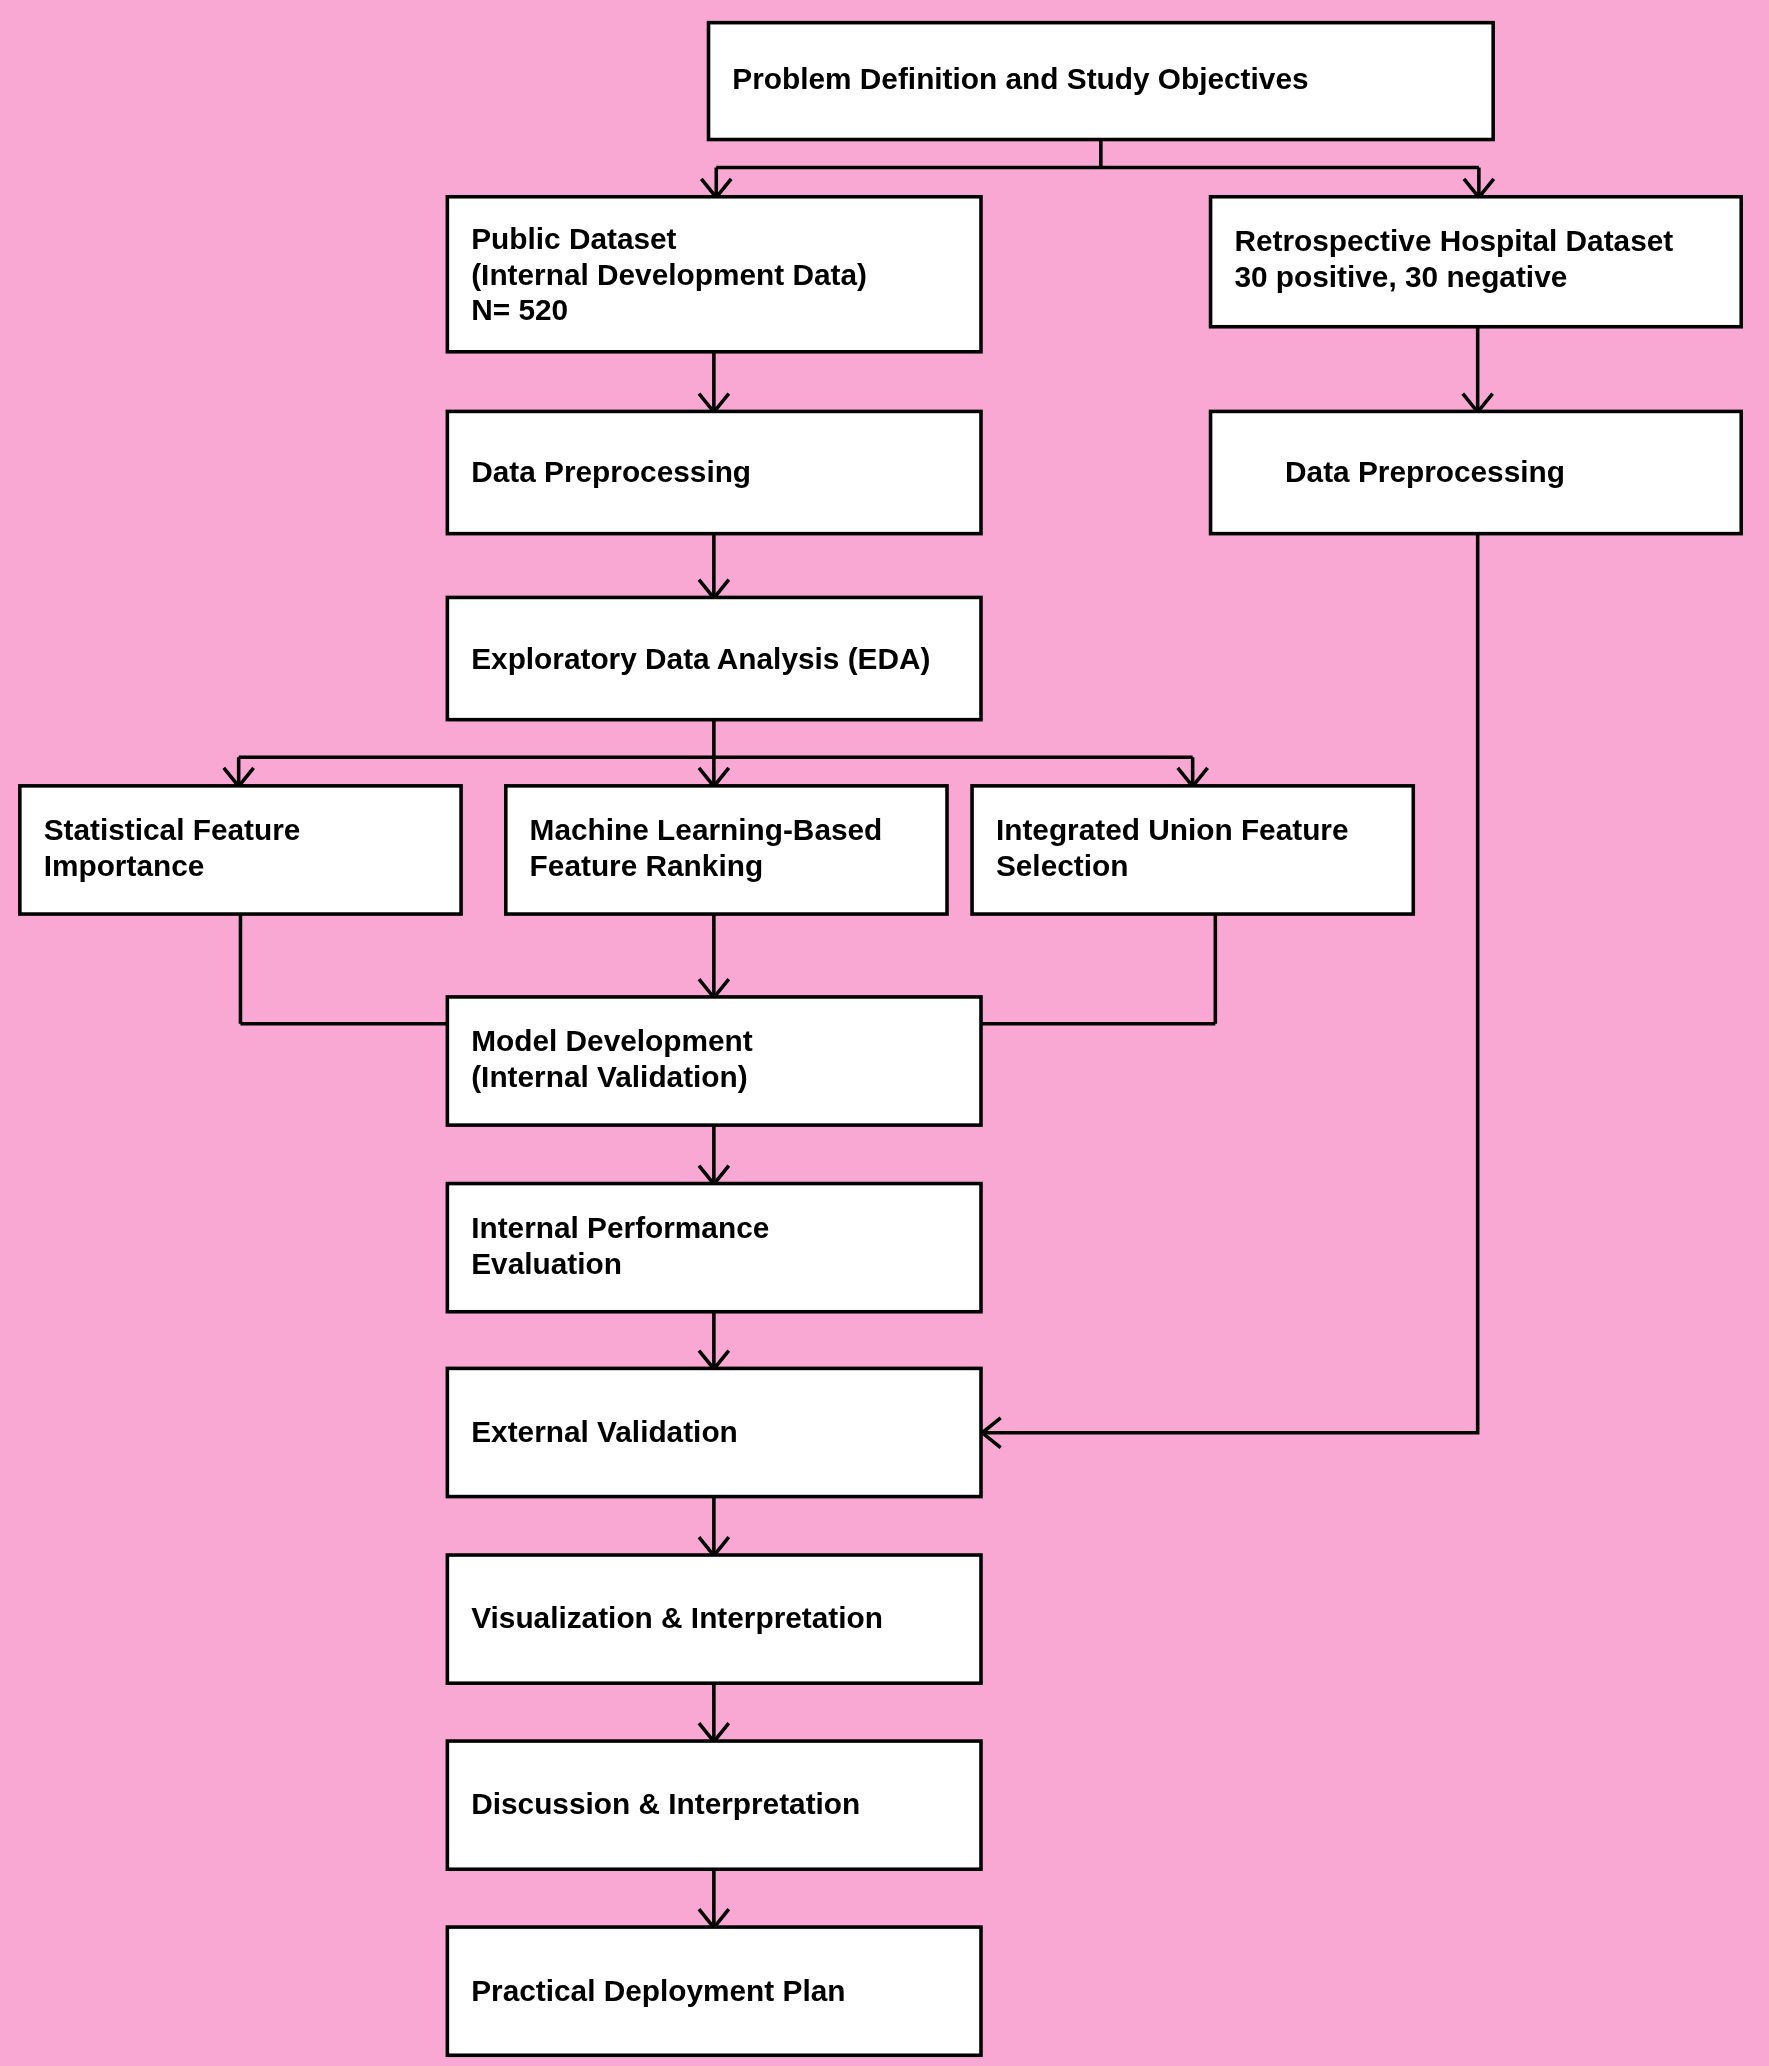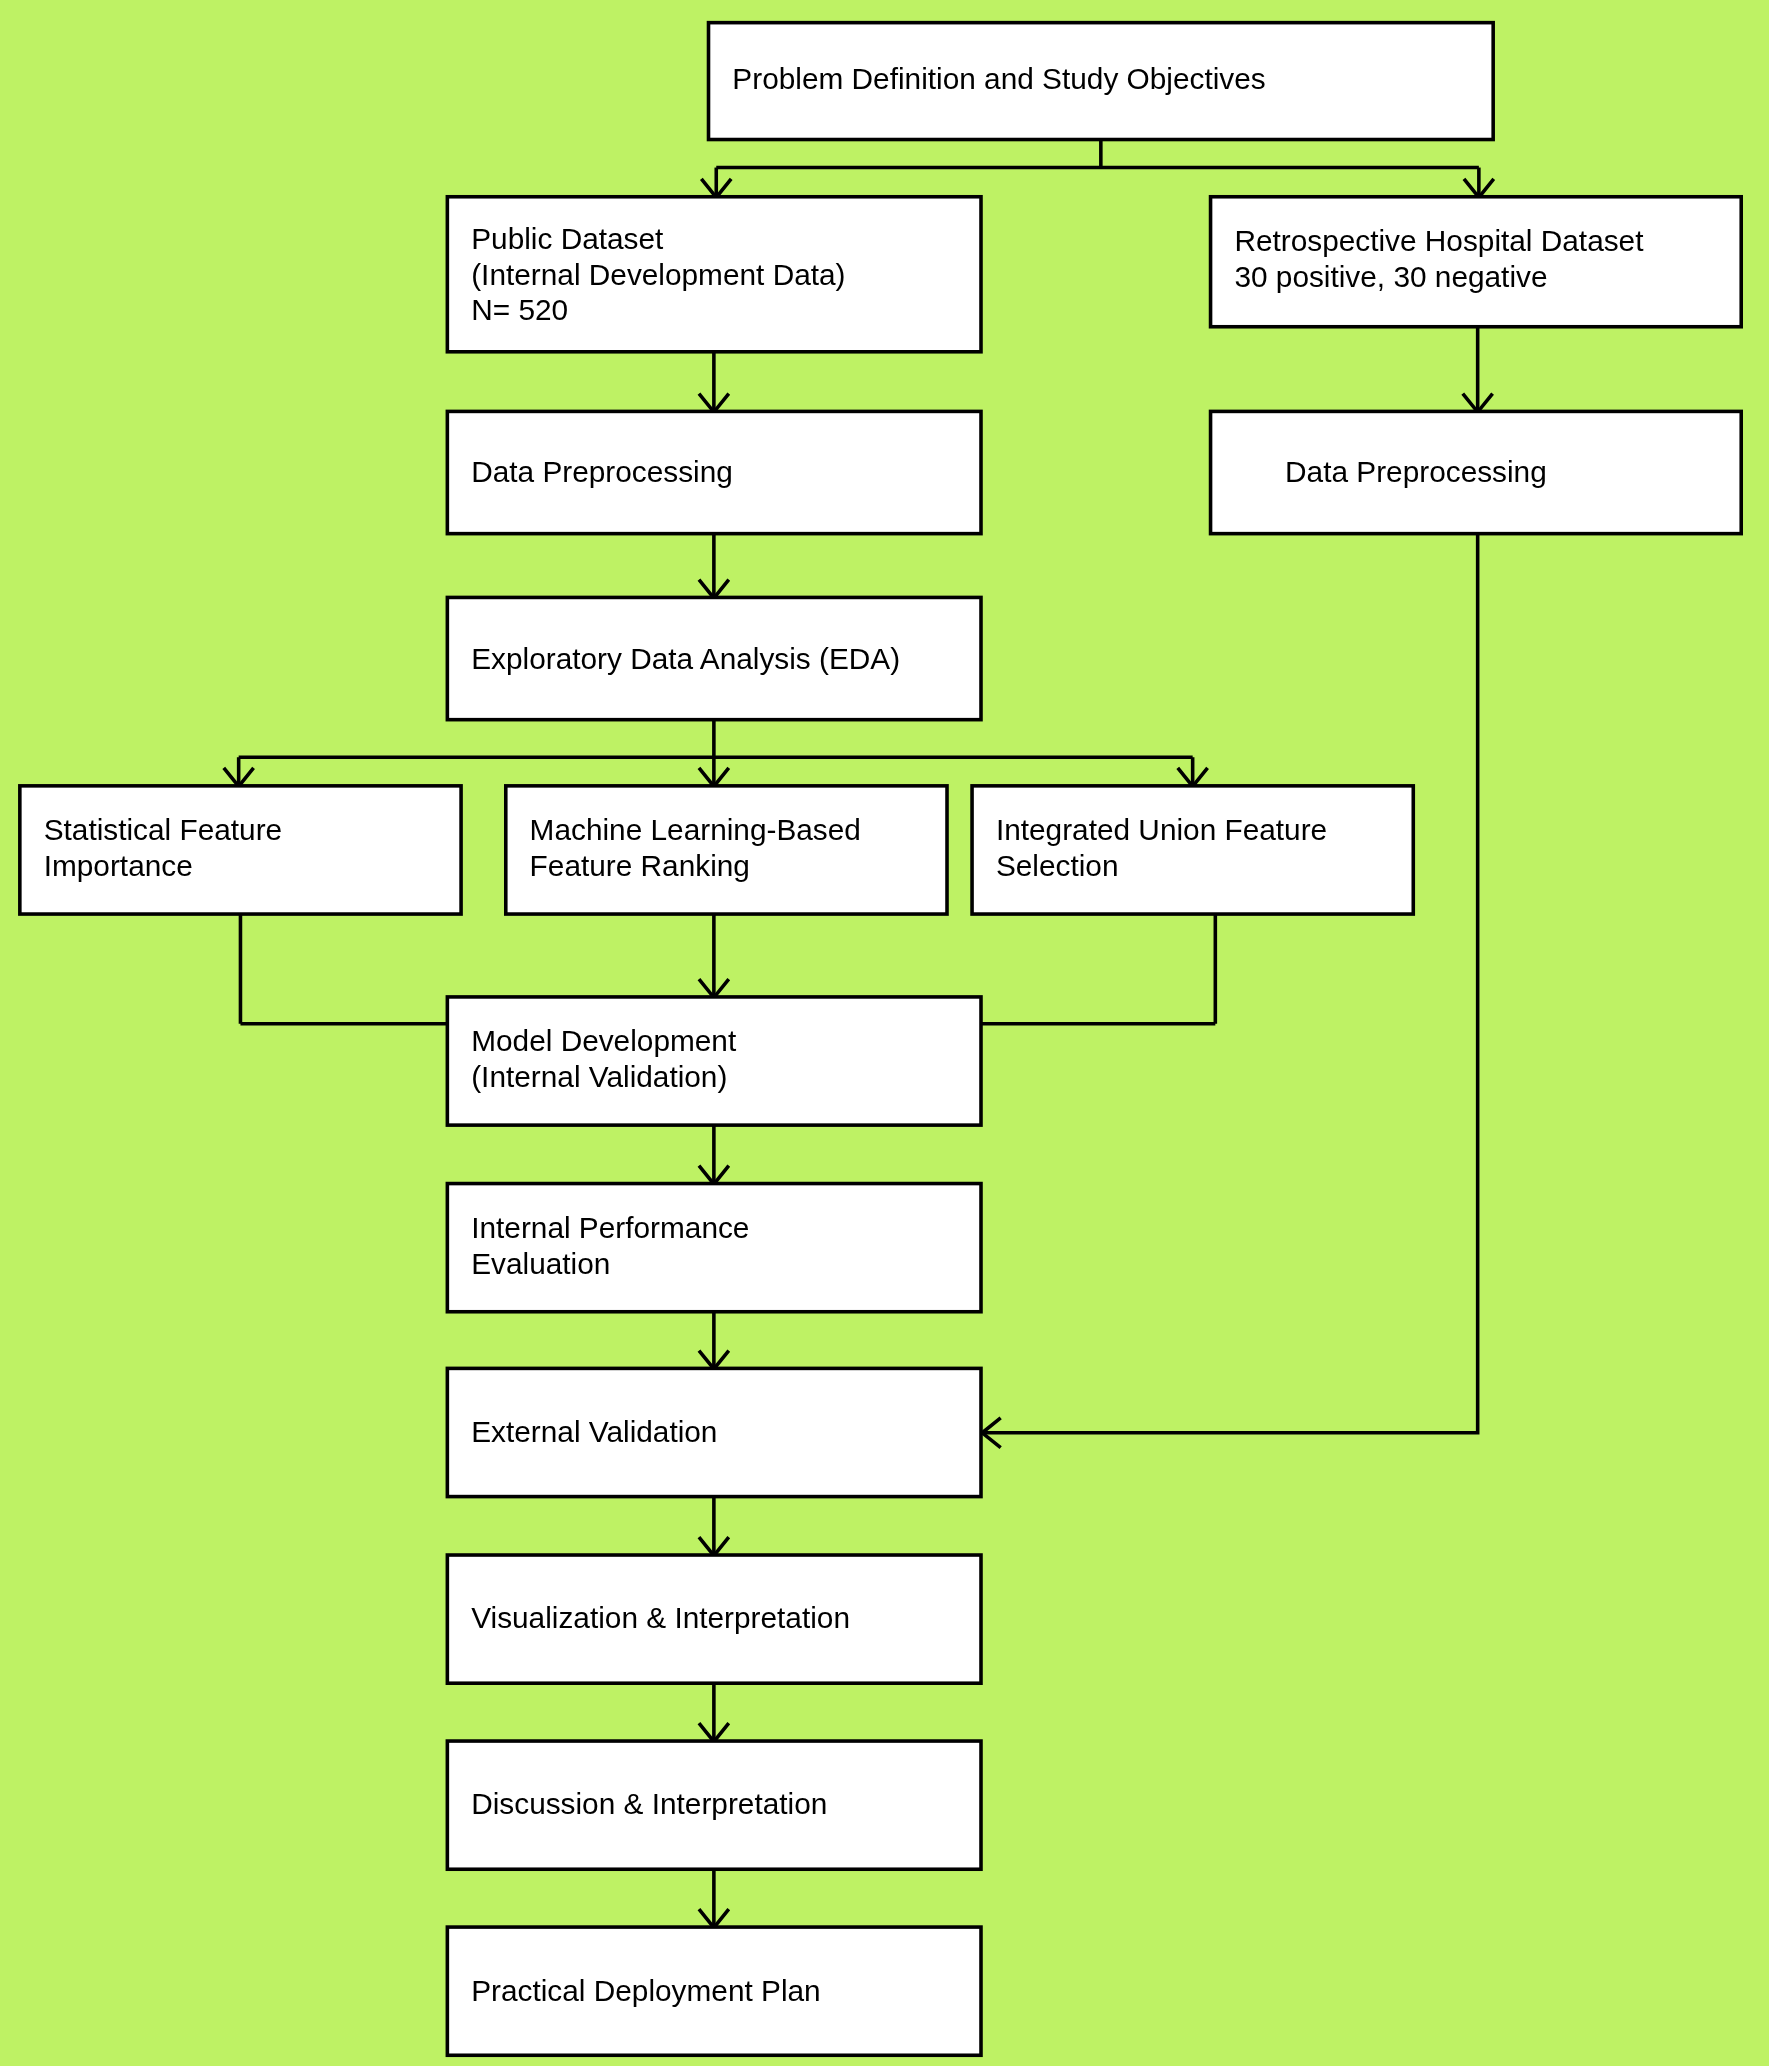--- a/index.html
+++ b/index.html
@@ -4,22 +4,23 @@
 <style>
   html, body {
     margin: 0;
     padding: 0;
     background: #ffffff;
   }
   #diagram-root {
     position: relative;
     width: 1770px;
     height: 2066px;
-    background: #bef264;
+    background: #f9a8d4;
     font-family: "Liberation Sans", sans-serif;
+    font-weight: bold;
   }
   svg.flow-canvas {
     position: absolute;
     top: 0;
     left: 0;
     width: 1770px;
     height: 2066px;
     display: block;
   }
   .node-rect {

